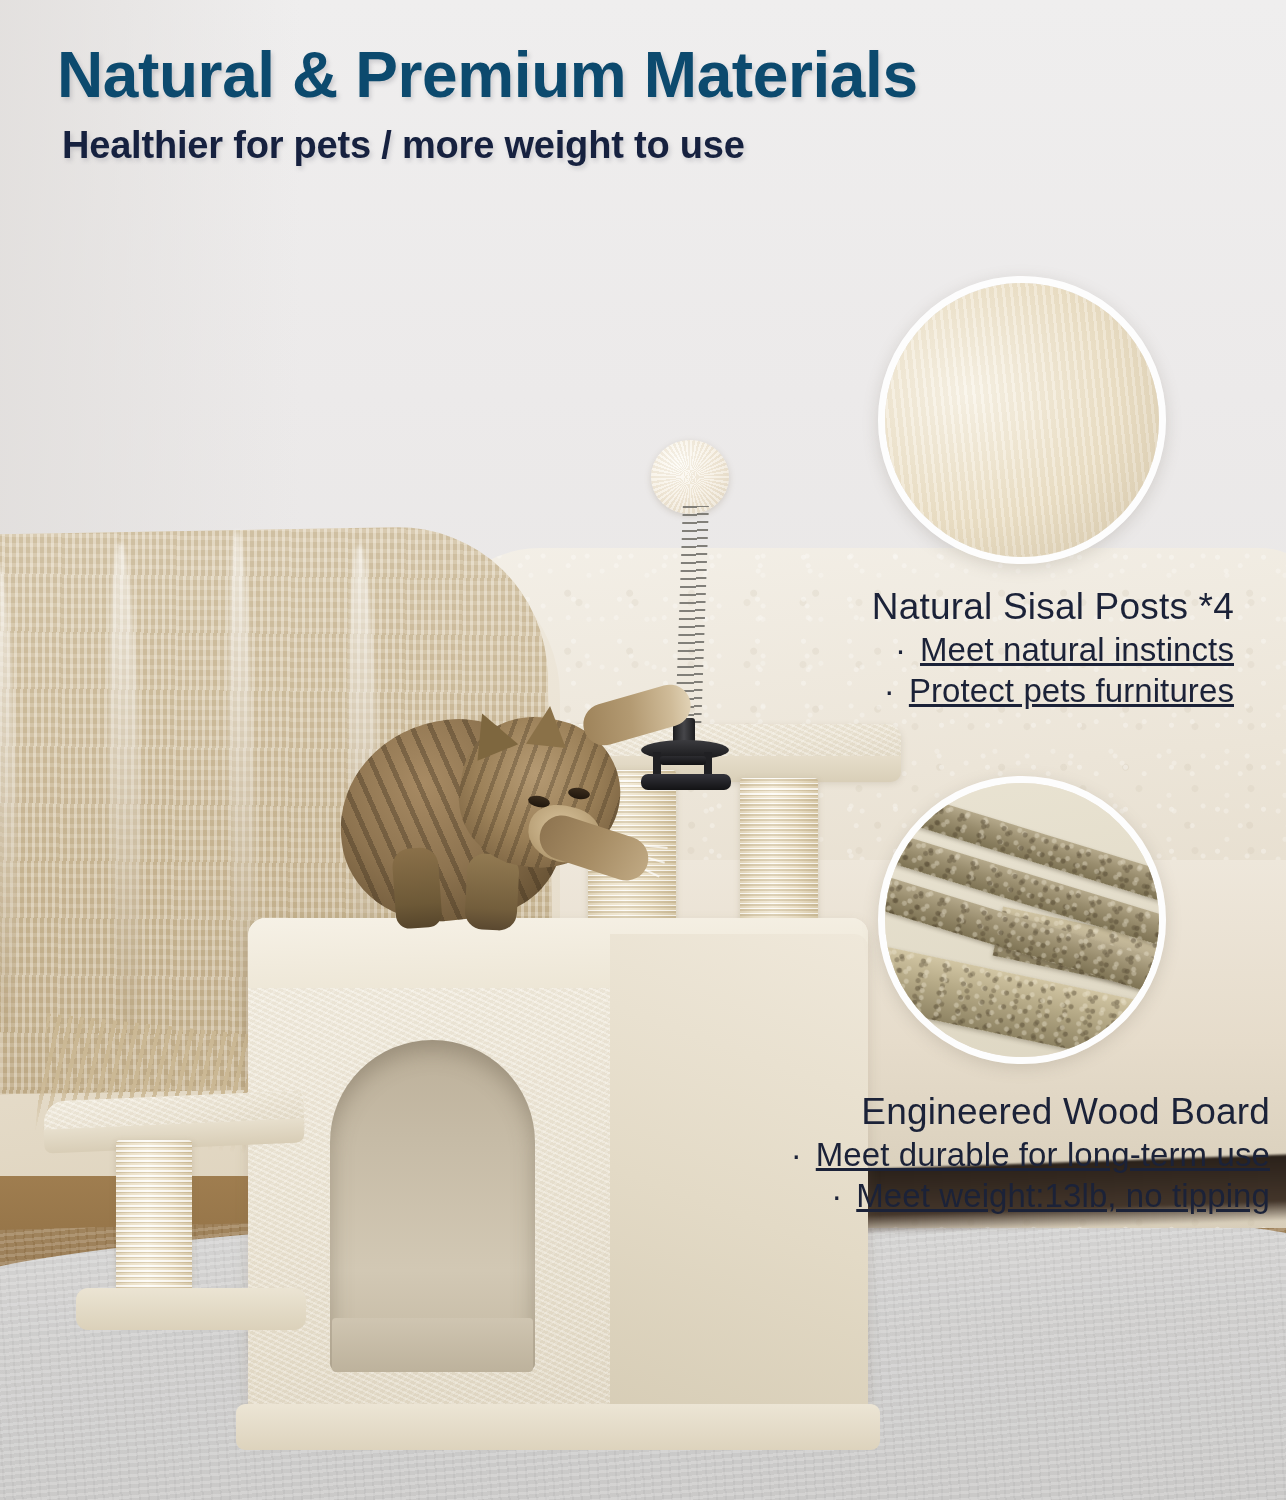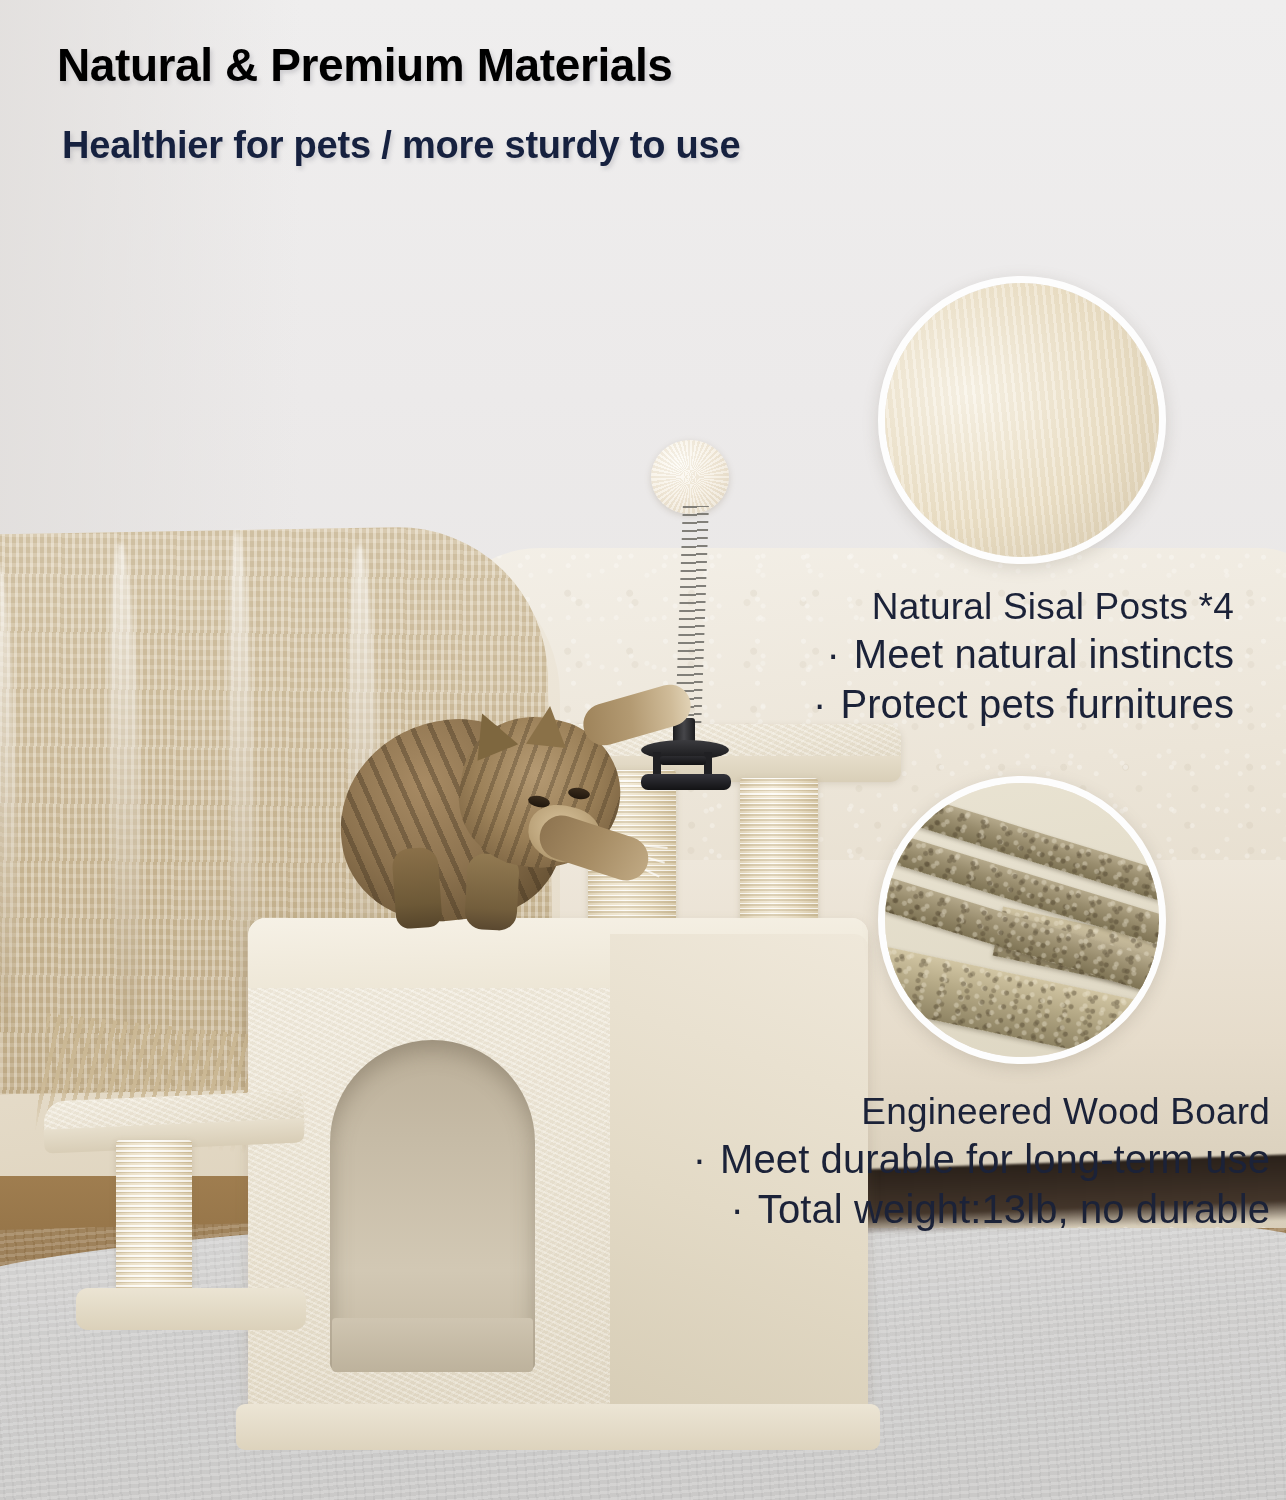--- a/index.html
+++ b/index.html
@@ -314,39 +314,39 @@
   .board-2 { left:-30px; top:92px; width:350px; height:30px; transform:rotate(17deg); }
   .board-3 { left:-40px; top:132px; width:330px; height:34px; transform:rotate(17deg); }
   .board-4 { left:-60px; top:196px; width:420px; height:62px; transform:rotate(12deg);
     background:linear-gradient(180deg,#d2c6a4 0%,#b7ab88 40%,#8e8363 100%); }
   .board-5 { left:110px; top:150px; width:260px; height:50px; transform:rotate(12deg);
     background:linear-gradient(180deg,#cfc3a2 0%,#aca084 55%,#8a7f60 100%); }
 
   
   .headline {
     position:absolute; left:57px; top:38px;
-    font-size:46px; font-weight:bold; letter-spacing:-.4px;
-    color:#000000; text-shadow:2px 3px 4px rgba(120,120,130,.28);
+    font-size:64px; font-weight:bold; letter-spacing:-.4px;
+    color:#0c4a6e; text-shadow:2px 3px 4px rgba(120,120,130,.28);
     white-space:nowrap;
   }
   .subhead {
     position:absolute; left:62px; top:124px;
     font-size:38px; font-weight:bold; letter-spacing:-.2px;
     color:#16213f; text-shadow:2px 3px 4px rgba(120,120,130,.26);
     white-space:nowrap;
   }
 
   .callout { position:absolute; text-align:right; color:#1b2238; }
   .callout .c-title {
     font-size:37px; font-weight:normal; letter-spacing:.2px;
     white-space:nowrap; line-height:1.16;
   }
   .callout .c-item {
-    font-size:40px; font-weight:normal; letter-spacing:.1px;
-    white-space:nowrap; line-height:1.26;
+    font-size:33px; font-weight:normal; letter-spacing:.1px;
+    white-space:nowrap; line-height:1.26;text-decoration:underline;
   }
   .callout .c-item .dot { display:inline-block; margin-right:14px; }
 
   #callout-sisal { right:52px; top:586px; }
   #callout-wood  { right:16px; top:1091px; }
 </style>
 </head>
 <body>
 
 <div id="stage">
@@ -440,35 +440,35 @@
     <div class="wood-macro">
       <div class="board board-4"></div>
       <div class="board board-5"></div>
       <div class="board board-3"></div>
       <div class="board board-2"></div>
       <div class="board board-1"></div>
     </div>
   </div>
 
   <div class="headline">Natural &amp; Premium Materials</div>
-  <div class="subhead">Healthier for pets / more sturdy to use</div>
+  <div class="subhead">Healthier for pets / more weight to use</div>
 
   <div class="callout" id="callout-sisal">
     <div class="c-title">Natural Sisal Posts *4</div>
     <div class="c-item">
       <span class="dot">·</span><span>Meet natural instincts</span>
     </div>
     <div class="c-item">
       <span class="dot">·</span><span>Protect pets furnitures</span>
     </div>
   </div>
 
   <div class="callout" id="callout-wood">
     <div class="c-title">Engineered Wood Board</div>
     <div class="c-item">
       <span class="dot">·</span><span>Meet durable for long-term use</span>
     </div>
     <div class="c-item">
-      <span class="dot">·</span><span>Total weight:13lb, no durable</span>
+      <span class="dot">·</span><span>Meet weight:13lb, no tipping</span>
     </div>
   </div>
 
 </div>
 
 </body></html>

